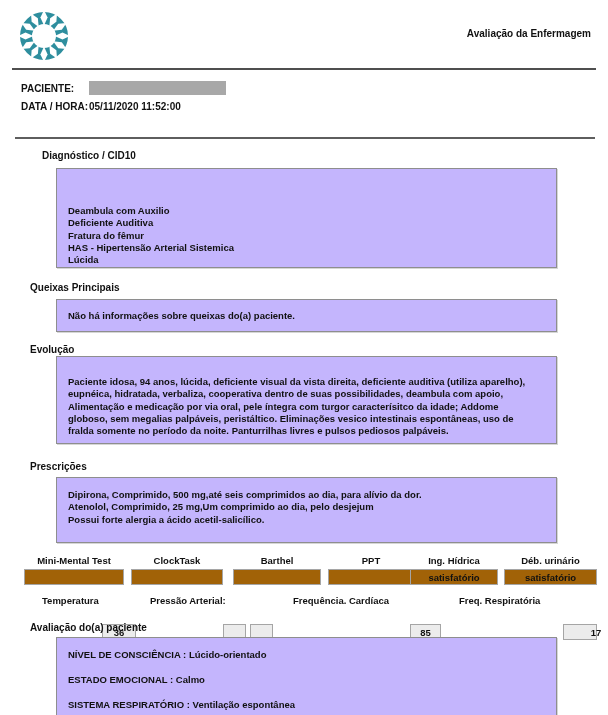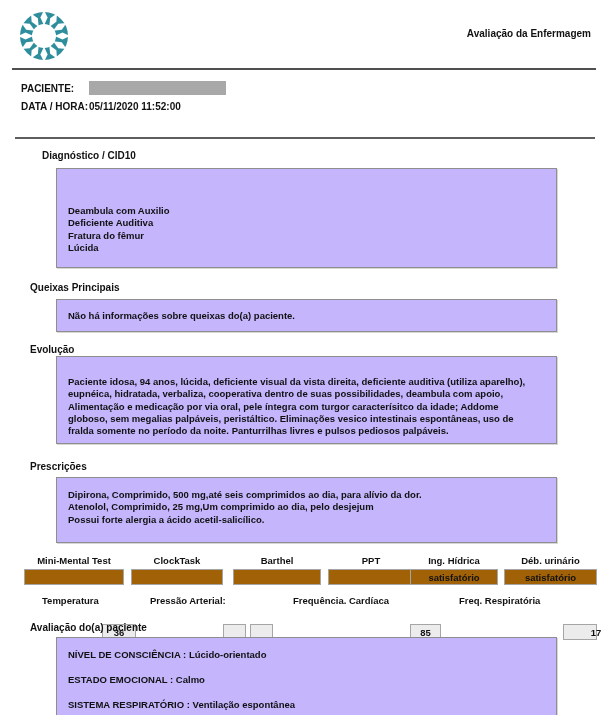--- a/index.html
+++ b/index.html
@@ -109,20 +109,21 @@
 <div class="abs meta-label" style="top:101px;left:21px;">DATA / HORA:</div>
 <div class="abs meta-label" style="top:101px;left:89px;">05/11/2020 11:52:00</div>
 
 <div class="abs hr2"></div>
 
 <div class="abs sec-h" style="top:150px;left:42px;">Diagnóstico / CID10</div>
 <div class="abs box" id="diag-box">
   <div>Deambula com Auxilio</div>
   <div>Deficiente Auditiva</div>
   <div>Fratura do fêmur</div>
+  <div>HAS - Hipertensão Arterial Sistemica</div>
   <div>Lúcida</div>
 </div>
 
 <div class="abs sec-h" style="top:282px;left:30px;">Queixas Principais</div>
 <div class="abs box" id="quei-box">
   <div>Não há informações sobre queixas do(a) paciente.</div>
 </div>
 
 <div class="abs sec-h" style="top:344px;left:30px;">Evolução</div>
 <div class="abs box" id="evo-box">

